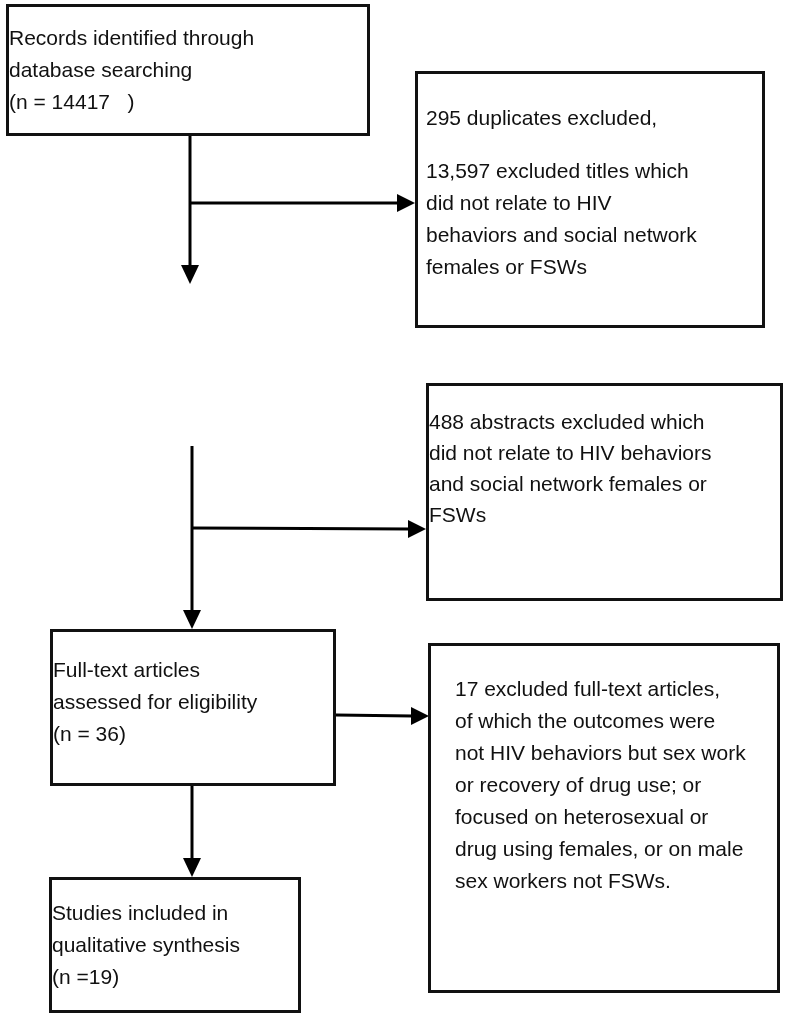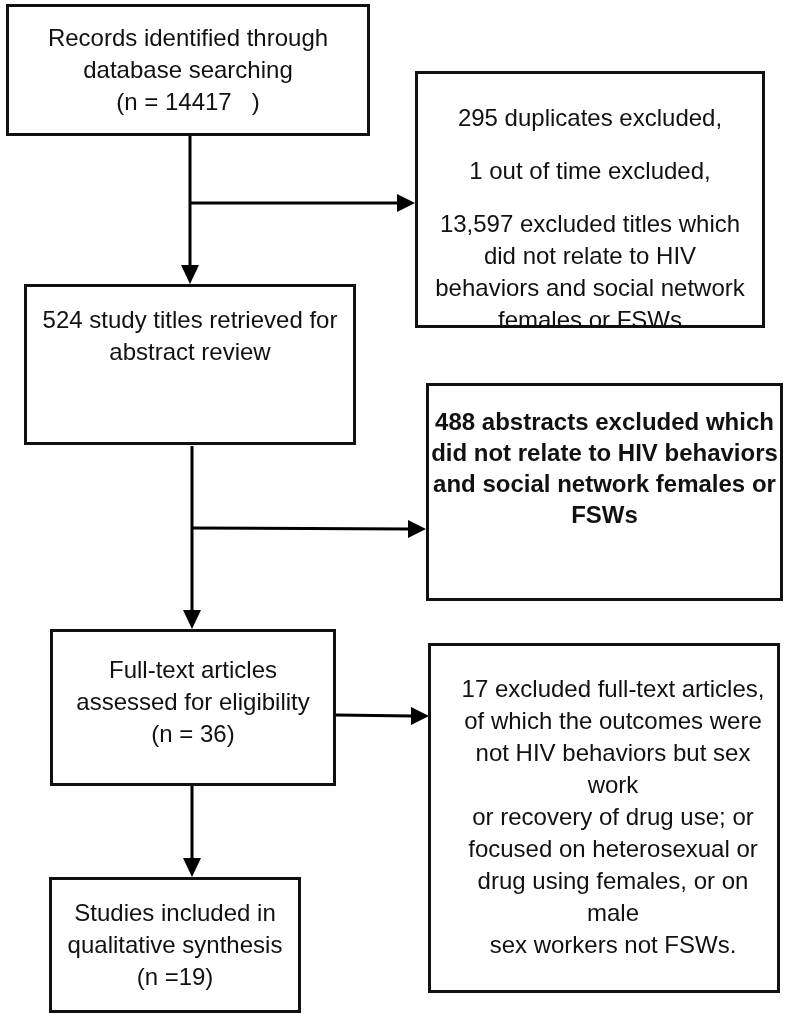--- a/index.html
+++ b/index.html
@@ -25,42 +25,42 @@
     color: var(--arrow);
     pointer-events: none;
   }
   .arrows line { stroke: currentColor; stroke-width: 3; }
   .arrows polygon { fill: currentColor; stroke: none; }
   .box {
     position: absolute;
     border: 3px solid var(--border);
     background: var(--background);
     color: var(--text);
-    text-align: center;
-    font-size: 24px;
+    text-align: left;
+    font-size: 21px;
     line-height: 32px;
     display: flex;
     flex-direction: column;
     align-items: center;
   }
   .box-text { white-space: pre-line; width: 100%; }
   .v-center { justify-content: center; }
   .v-top    { justify-content: flex-start; }
 
   
   .box-records  { left: 6px;  top: 4px;   width: 364px; height: 132px; }
   .box-titles   { left: 24px; top: 284px; width: 332px; height: 161px; padding-top: 17px; }
   .box-fulltext { left: 50px; top: 629px; width: 286px; height: 157px; padding-bottom: 12px; }
   .box-included { left: 49px; top: 877px; width: 252px; height: 136px; }
 
   
   .box-dups     { left: 415px; top: 71px;  width: 350px; height: 257px; padding: 28px 8px 0 8px; }
   .box-dups p   { white-space: pre-line; width: 100%; line-height: 32px; }
   .box-dups p + p { margin-top: 21px; }
-  .box-abstracts{ left: 426px; top: 383px; width: 357px; height: 218px; padding-top: 20px; line-height: 31px; font-weight: bold; }
+  .box-abstracts{ left: 426px; top: 383px; width: 357px; height: 218px; padding-top: 20px; line-height: 31px; }
   .box-ftexcl   { left: 428px; top: 643px; width: 352px; height: 350px; padding: 27px 6px 0 24px; }
 </style>
 </head>
 <body>
 
 <div class="canvas">
 
   <svg class="arrows" viewBox="0 0 787 1014" xmlns="http://www.w3.org/2000/svg" aria-hidden="true">
     <g>
       <line x1="190" y1="136" x2="190" y2="268"></line>
@@ -89,31 +89,26 @@
   </svg>
 
   <div class="box box-records v-center">
     <div class="box-text">Records identified through
 database searching
 (n = 14417&nbsp;&nbsp;&nbsp;)</div>
   </div>
 
   <div class="box box-dups v-top">
     <p>295 duplicates excluded,</p>
-    <p>1 out of time excluded,</p>
     <p>13,597 excluded titles which
 did not relate to HIV
 behaviors and social network
 females or FSWs</p>
   </div>
 
-  <div class="box box-titles v-top">
-    <div class="box-text">524 study titles retrieved for
-abstract review</div>
-  </div>
 
   <div class="box box-abstracts v-top">
     <div class="box-text">488 abstracts excluded which
 did not relate to HIV behaviors
 and social network females or
 FSWs</div>
   </div>
 
   <div class="box box-fulltext v-center">
     <div class="box-text">Full-text articles

